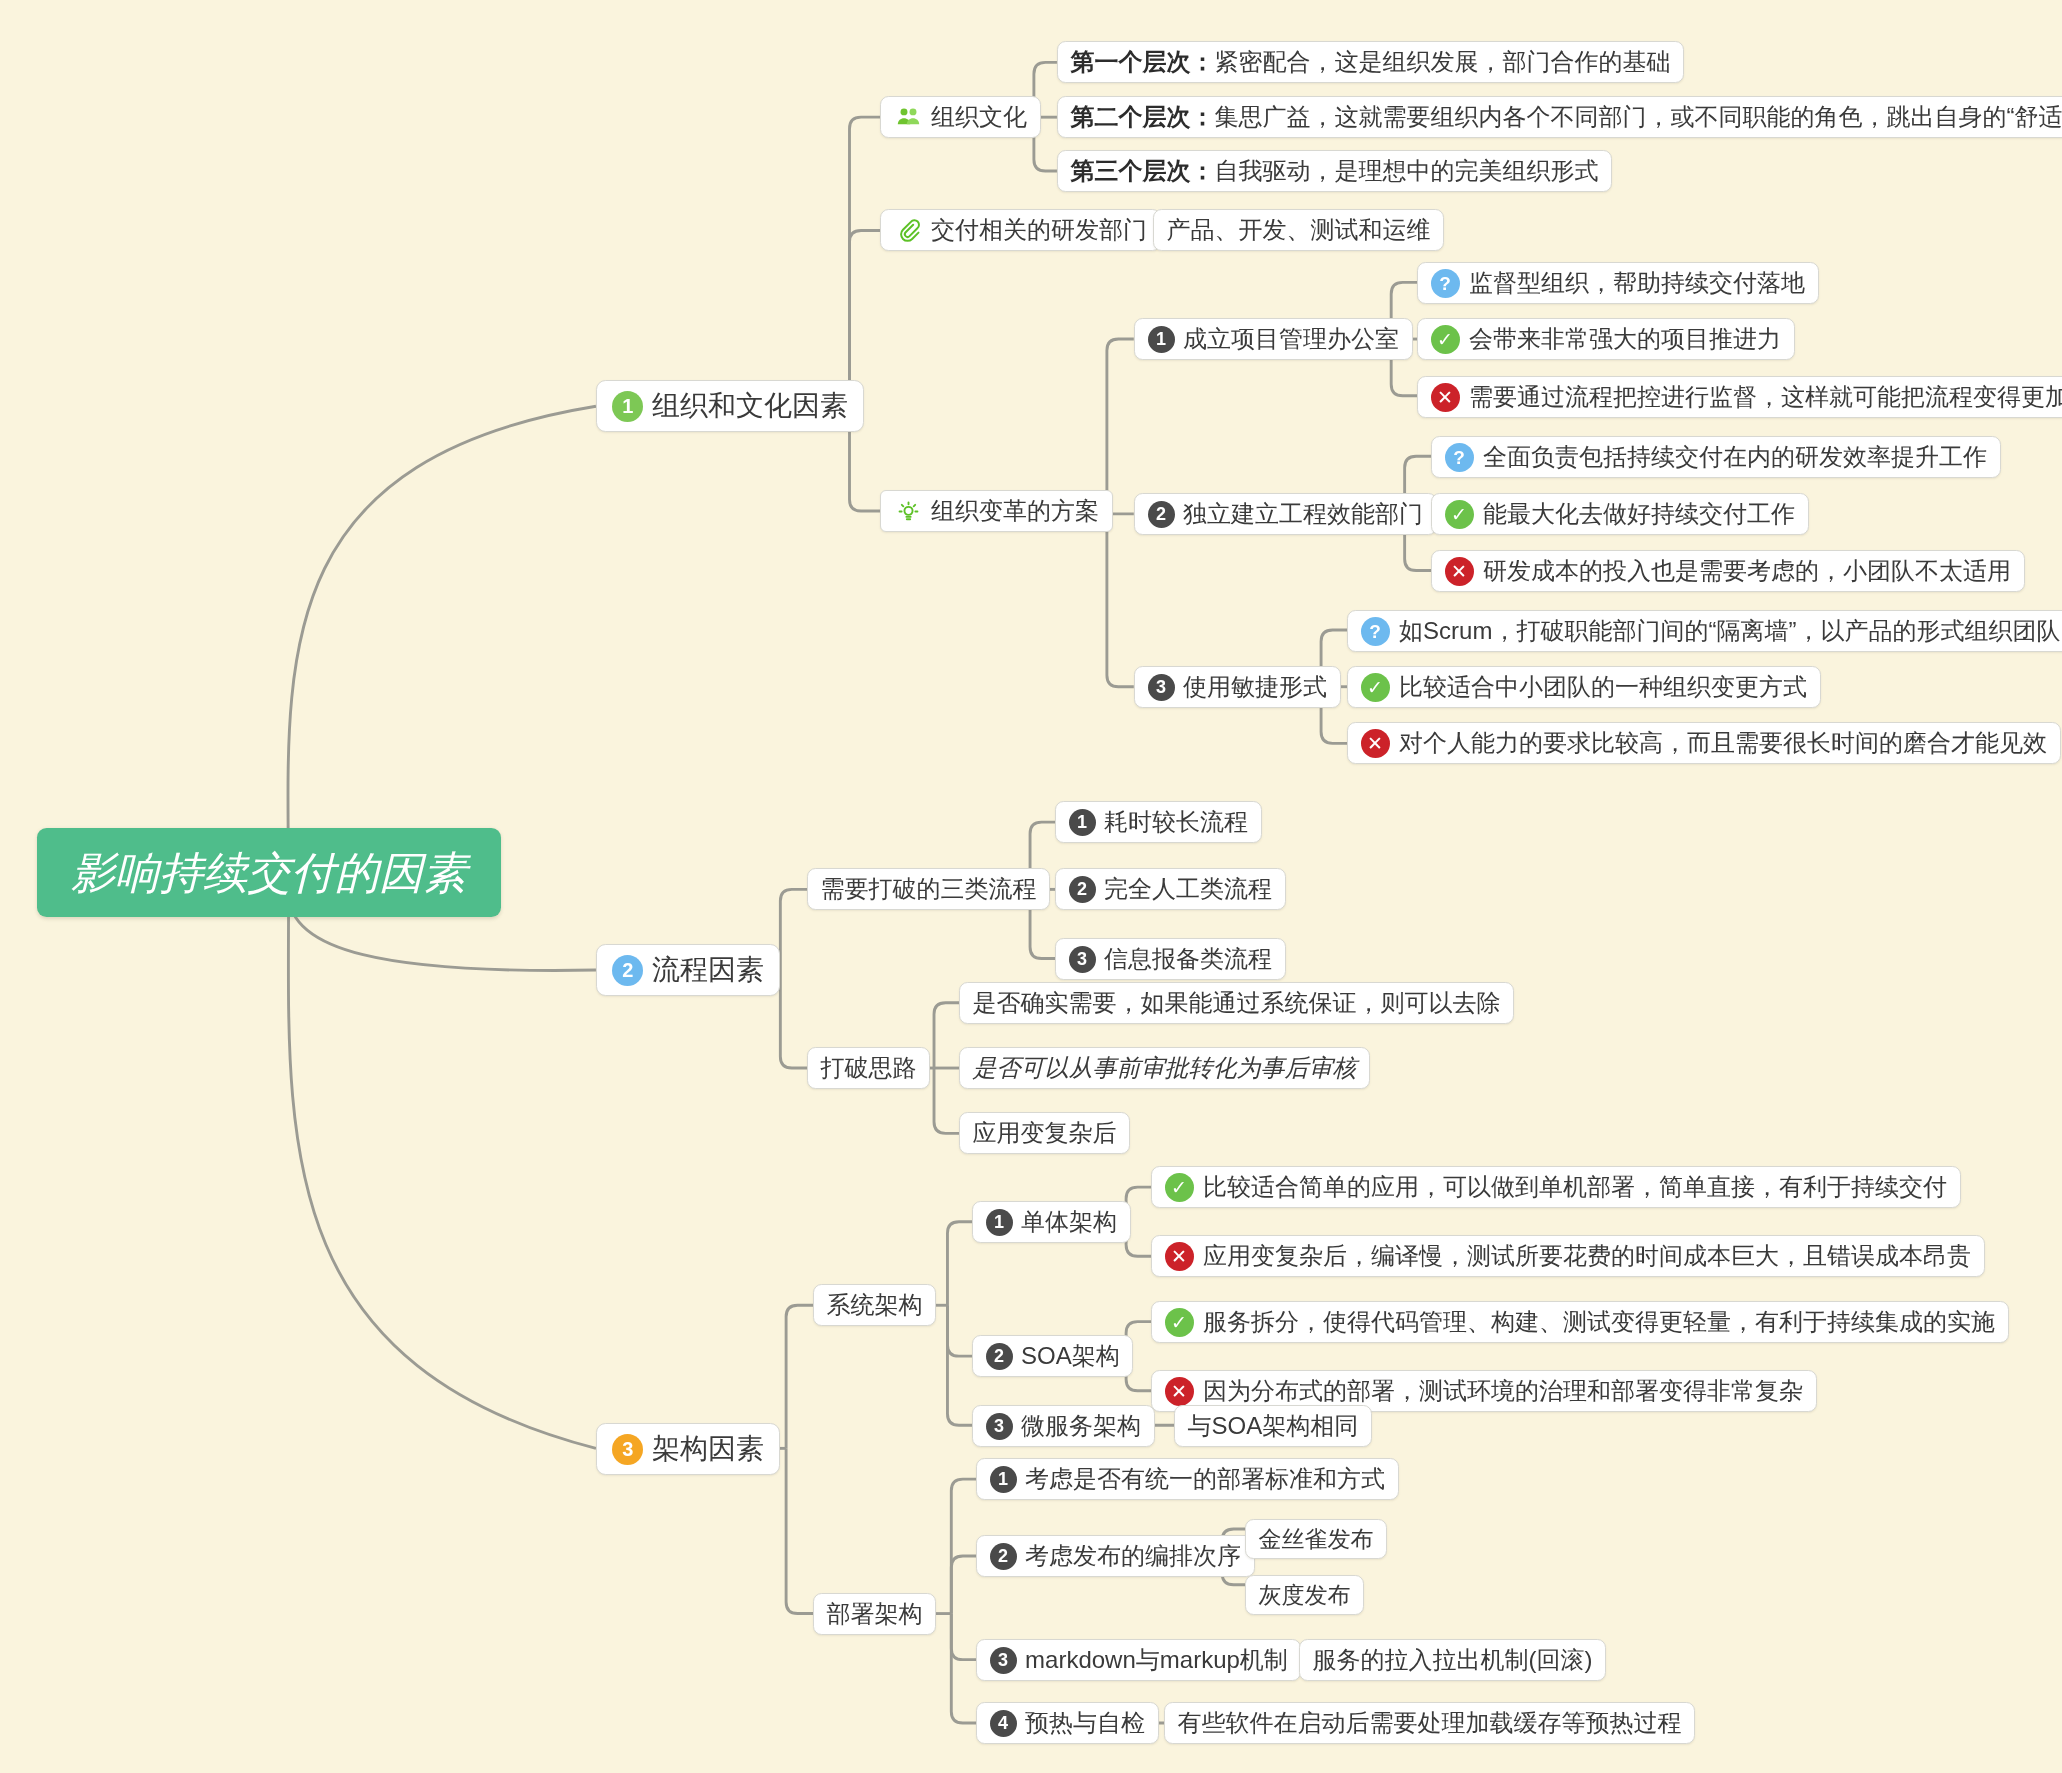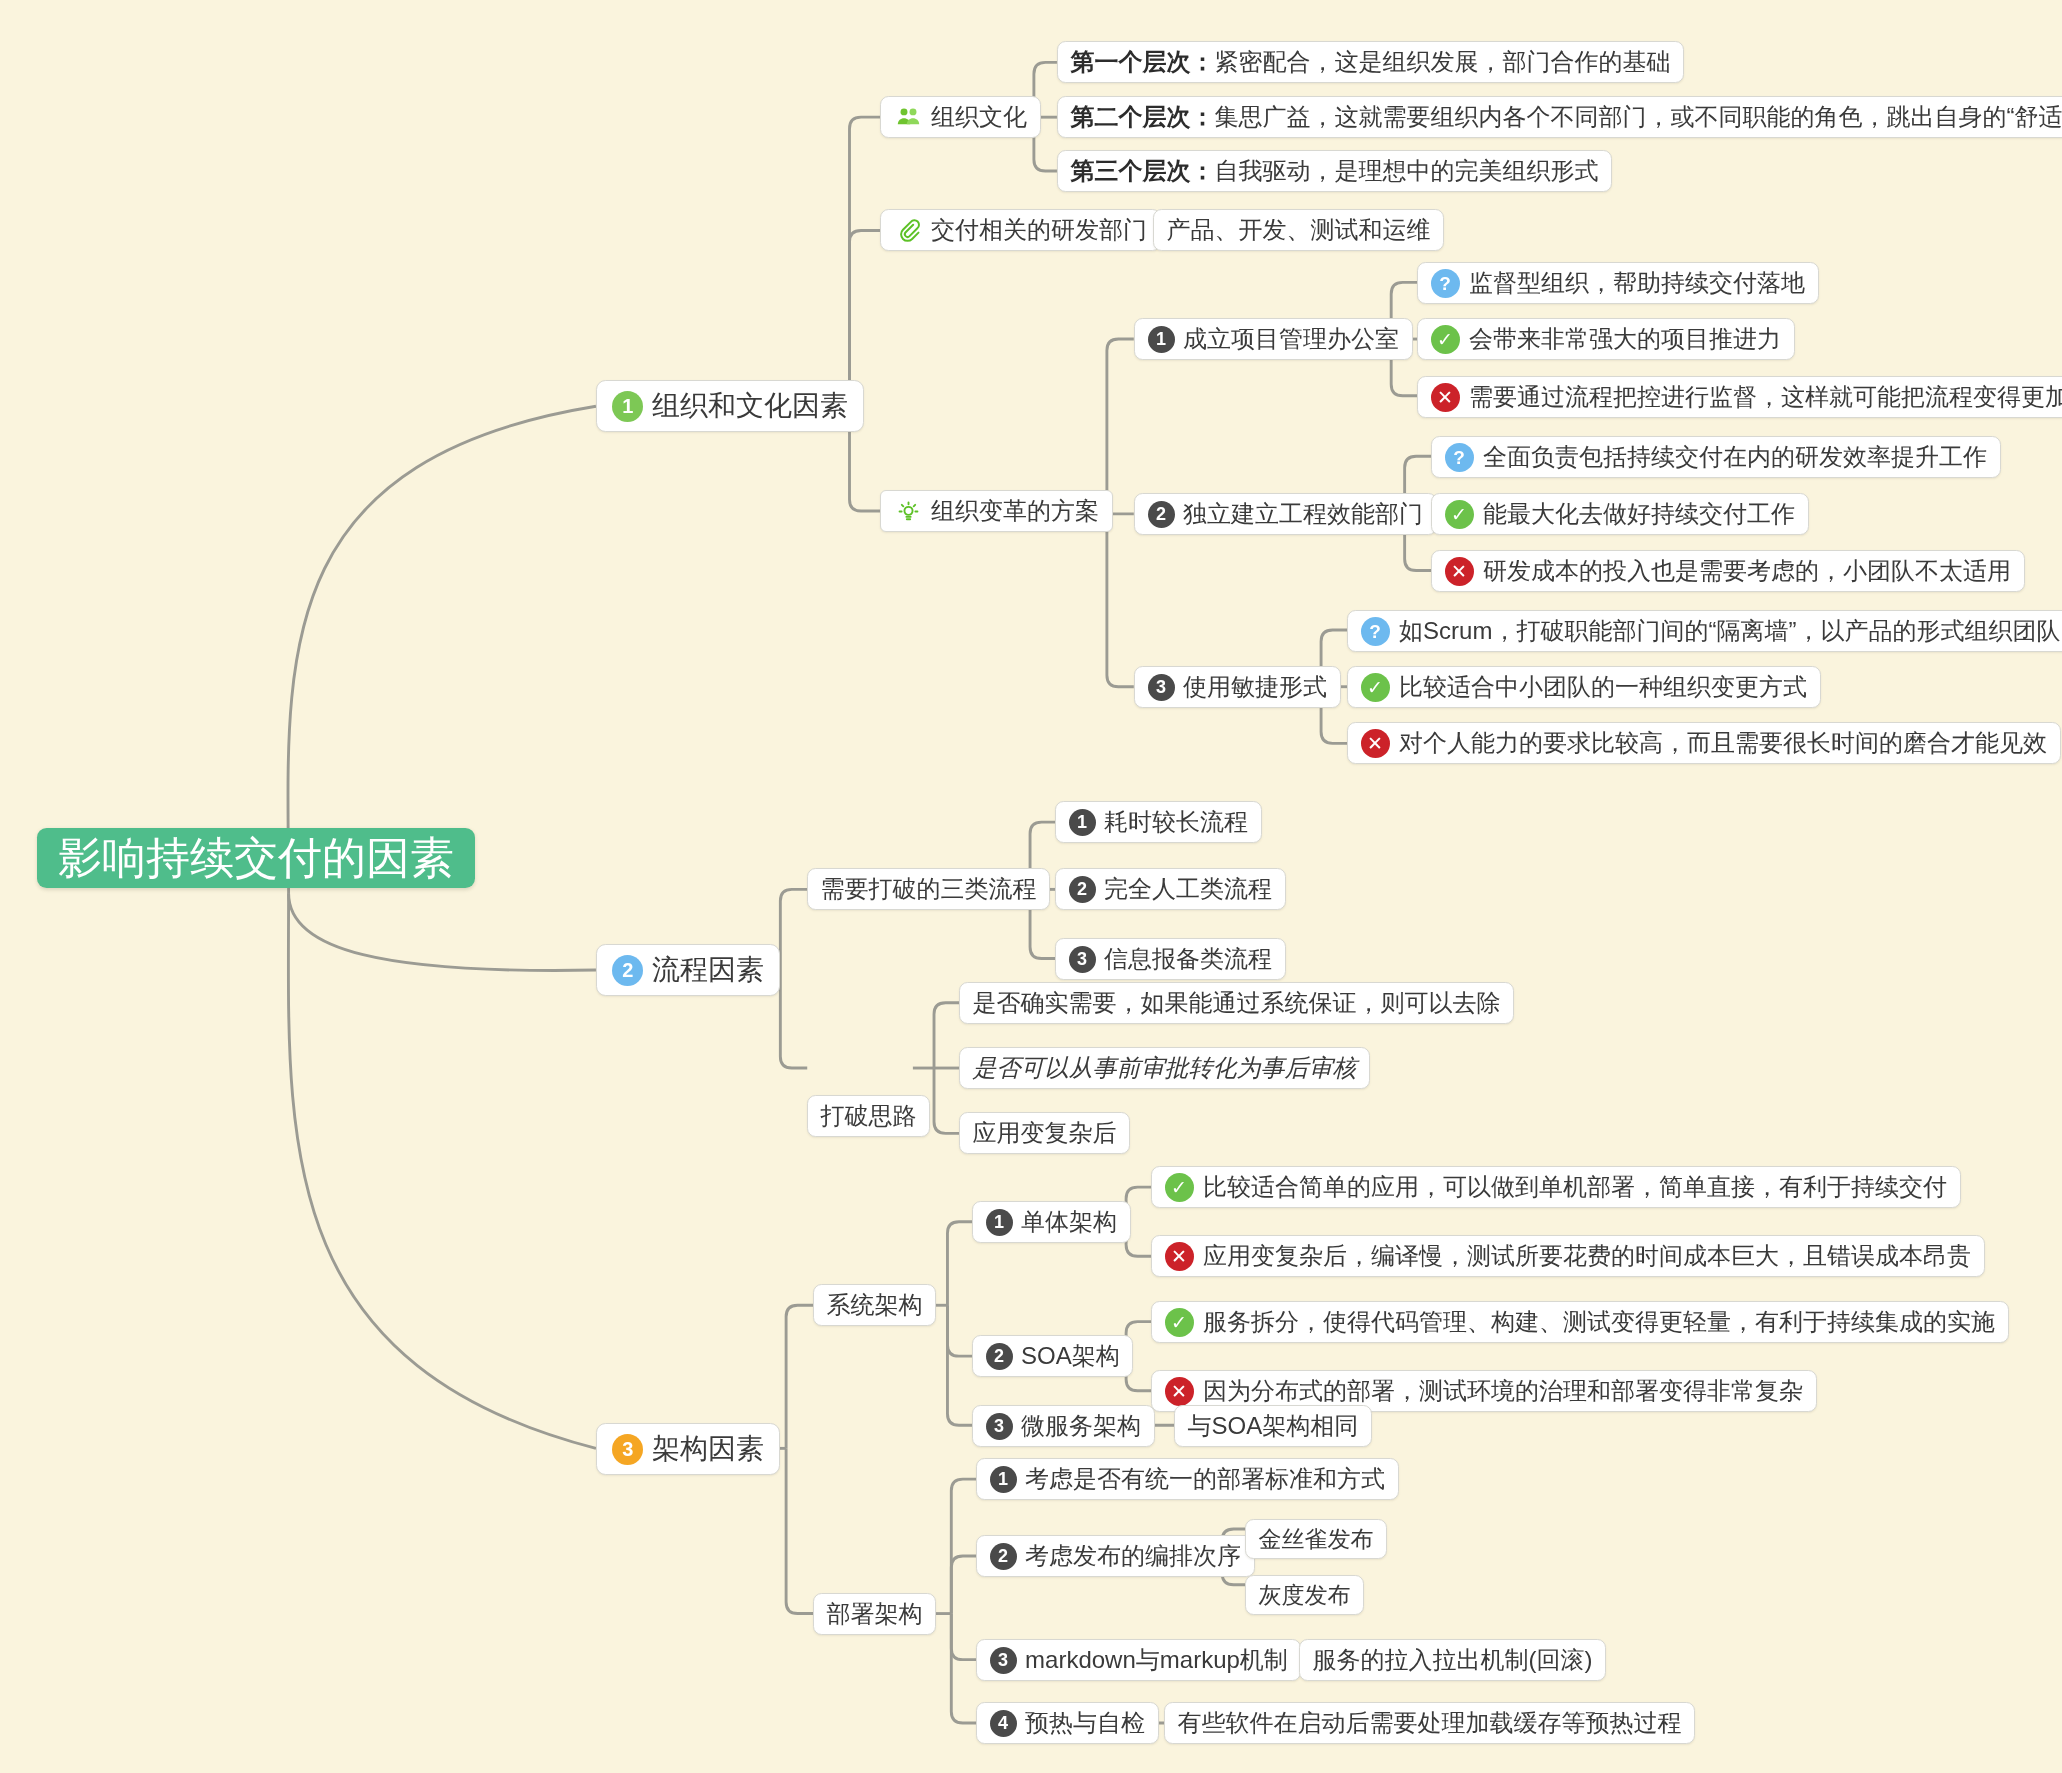--- a/index.html
+++ b/index.html
@@ -41,24 +41,25 @@
     padding: 0 12.5px;
     height: 42px;
     font-size: 24px;
     line-height: 1;
   }
   .node.root {
     background: #4fbd8b;
     border: none;
     border-radius: 9.6px;
     color: #ffffff;
-    height: 60px;
-    padding: 0 21px;
+    height: 89px;
+    padding: 0 34px;
     font-size: 44px;
     box-shadow: 0 1.9px 3.8px rgba(100,100,70,0.2);
+    font-style: italic;
   }
   .node.lvl1 {
     height: 52px;
     font-size: 28px;
     border-radius: 9.6px;
     padding: 0 15.4px;
   }
   .node.small {
     height: 40px;
     font-size: 23px;
@@ -330,21 +331,21 @@
   </div>
   <div class="node" style="left:1055px; top:868px;">
     <span class="badge num">2</span>
     <span class="label">完全人工类流程</span>
   </div>
   <div class="node" style="left:1055px; top:938px;">
     <span class="badge num">3</span>
     <span class="label">信息报备类流程</span>
   </div>
 
-  <div class="node" style="left:807px; top:1095px;">
+  <div class="node" style="left:807px; top:1047px;">
     <span class="label">打破思路</span>
   </div>
   <div class="node" style="left:959px; top:982px;">
     <span class="label">是否确实需要，如果能通过系统保证，则可以去除</span>
   </div>
   <div class="node" style="left:959px; top:1047px;font-style:italic;">
     <span class="label">是否可以从事前审批转化为事后审核</span>
   </div>
   <div class="node" style="left:959px; top:1112px;">
     <span class="label">应用变复杂后</span>

